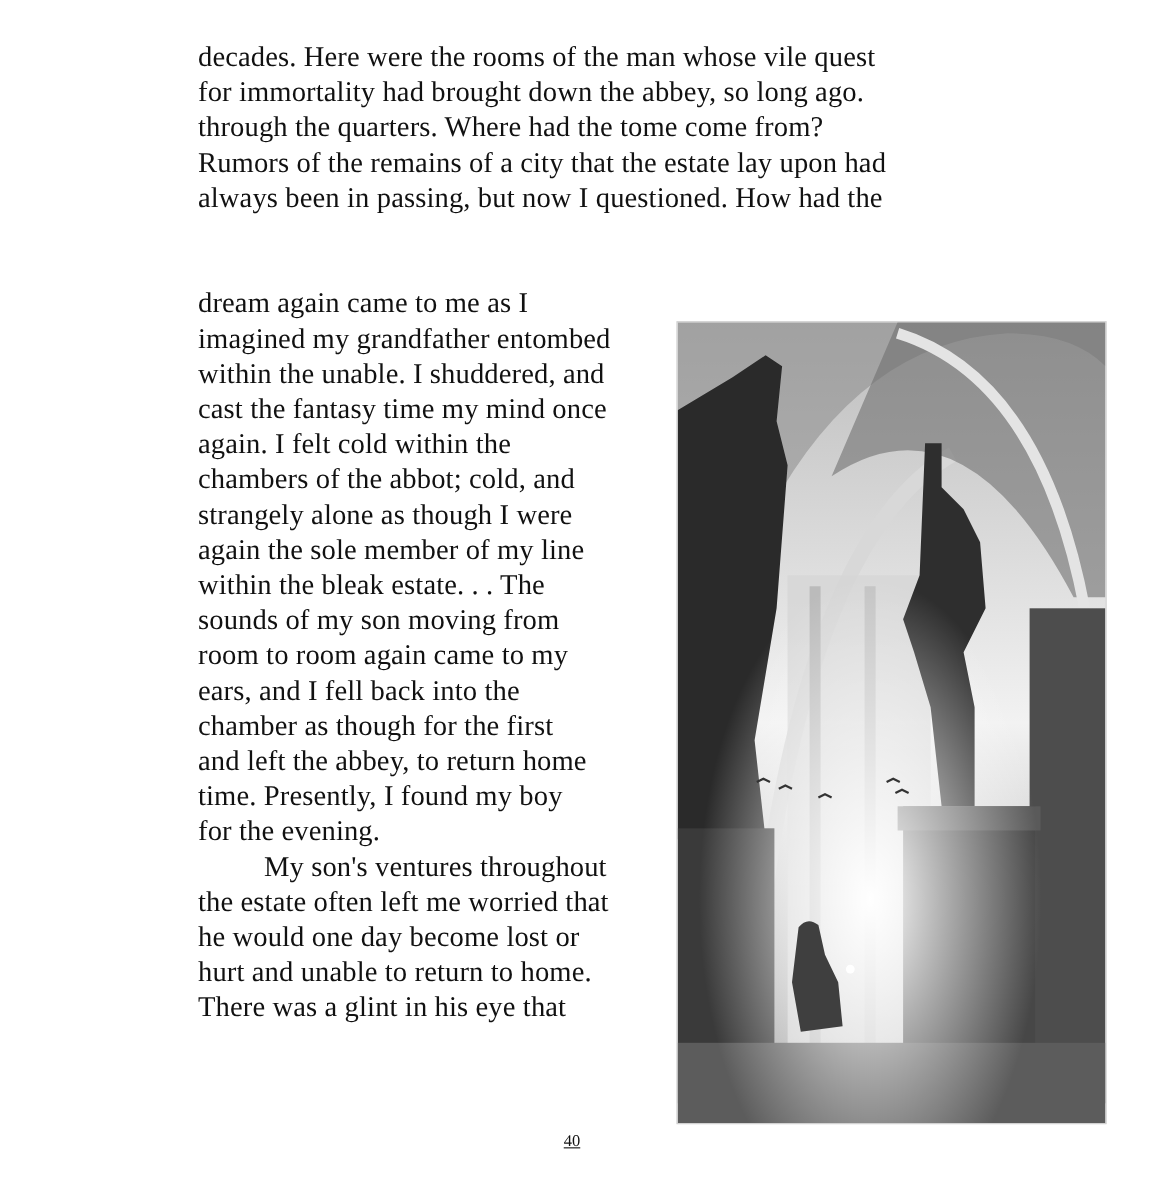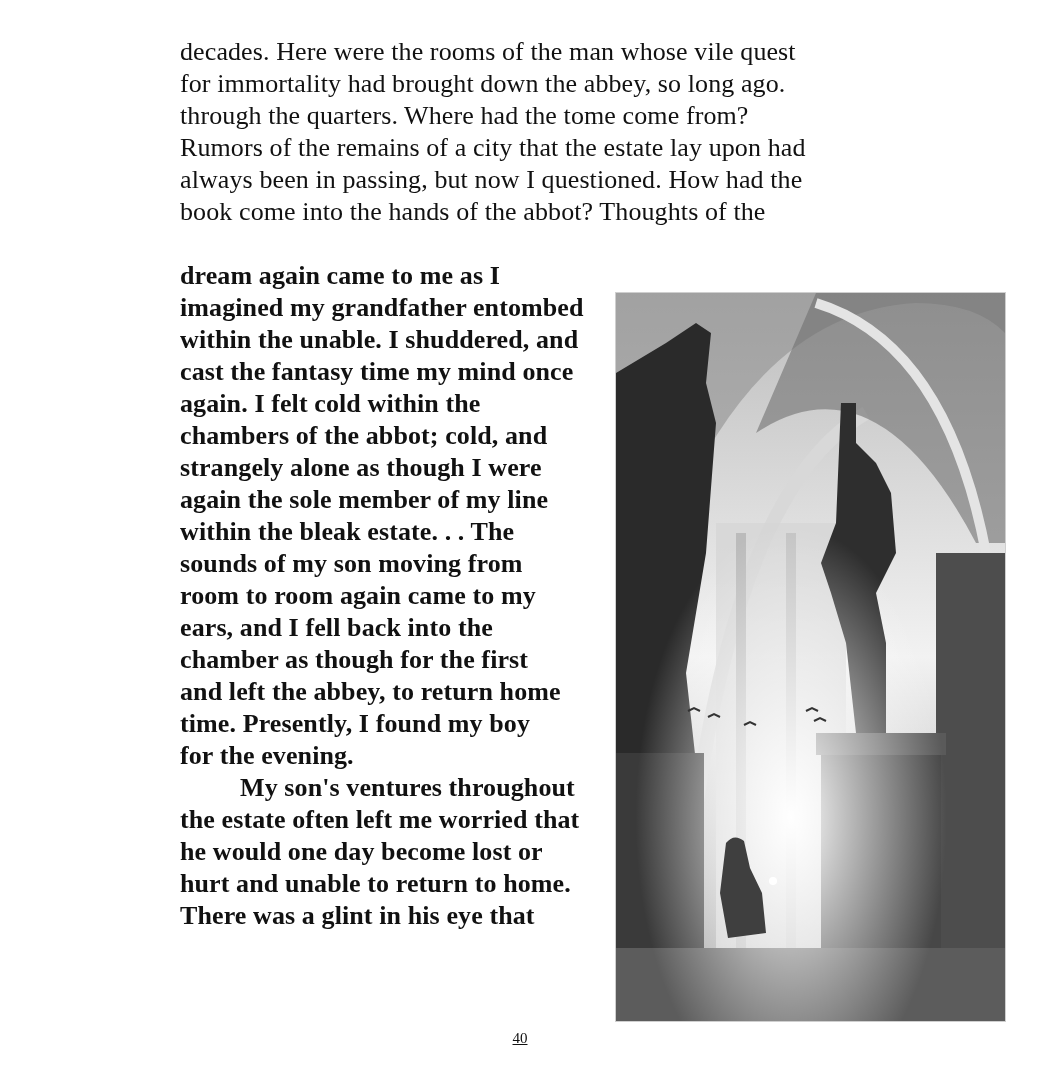--- a/index.html
+++ b/index.html
@@ -24,21 +24,21 @@
     }
     .text-block {
       position: absolute;
       left: 176px;
       font-size: 26px;
       line-height: 32px;
       letter-spacing: 0.1px;
       white-space: nowrap;
     }
     .full-lines { top: 36px; }
-    .narrow-lines { top: 260px; font-weight: bold; }
+    .narrow-lines { top: 260px; }
     .line { display: block; height: 32px; }
     .indent { padding-left: 60px; }
 
     .illustration {
       position: absolute;
       left: 611px;
       top: 292px;
       width: 389px;
       height: 728px;
       background: #e8e8e8;
@@ -63,21 +63,20 @@
 <body>
 
 <div class="page">
 
   <div class="text-block full-lines">
     <span class="line">decades.  Here were the rooms of the man whose vile quest</span>
     <span class="line">for immortality had brought down the abbey, so long ago.</span>
     <span class="line">through the quarters.  Where had the tome come from?</span>
     <span class="line">Rumors of the remains of a city that the estate lay upon had</span>
     <span class="line">always been in passing, but now I questioned.  How had the</span>
-    <span class="line">book come into the hands of the abbot?  Thoughts of the</span>
   </div>
 
   <div class="text-block narrow-lines">
     <span class="line">dream again came to me as I</span>
     <span class="line">imagined my grandfather entombed</span>
     <span class="line">within the unable.  I shuddered, and</span>
     <span class="line">cast the fantasy time my mind once</span>
     <span class="line">again.  I felt cold within the</span>
     <span class="line">chambers of the abbot;  cold, and</span>
     <span class="line">strangely alone as though I were</span>

